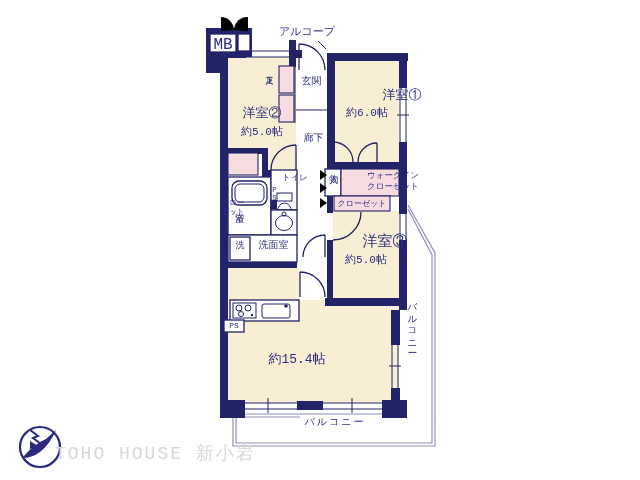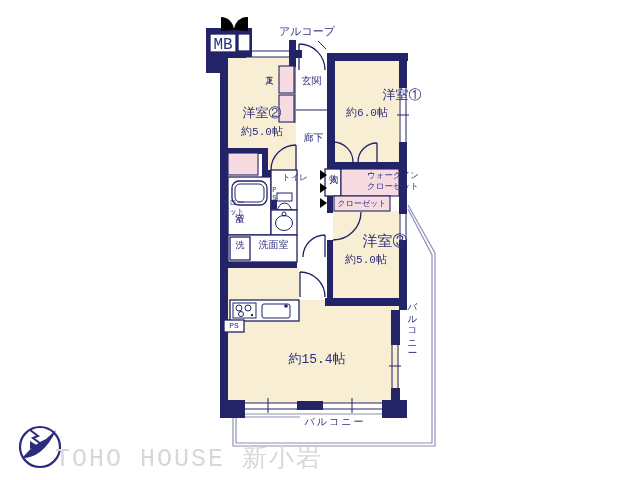--- a/index.html
+++ b/index.html
@@ -12,21 +12,21 @@
   svg{position:absolute;left:0;top:0;}
   .wall{fill:var(--wall);}
   .room{fill:var(--room-fill);}
   .pink{fill:var(--closet-fill);stroke:var(--wall);stroke-width:1.1;}
   .wht{fill:#fff;stroke:var(--wall);stroke-width:1.3;}
   .ln{stroke:var(--wall);stroke-width:1.3;fill:none;}
   .thin{stroke:var(--wall);stroke-width:1;fill:none;}
   .rail{stroke:var(--railing);stroke-width:1.2;fill:none;}
   .lbl{position:absolute;color:var(--text);text-align:center;line-height:1.2;white-space:nowrap;}
   .vert{writing-mode:vertical-rl;text-orientation:upright;}
-  .wm{position:absolute;left:55px;top:441px;font-size:25px;letter-spacing:2px;color:var(--watermark);}
+  .wm{position:absolute;left:55px;top:441px;font-size:18px;letter-spacing:2px;color:var(--watermark);}
 </style>
 </head>
 <body>
 
 <div class="stage">
 
 <svg width="640" height="480" viewBox="0 0 640 480">
 
   <g>
     <path class="rail" d="M408,205 L435,253 L435,446 L233,446 L233,414 L407,414"></path>
@@ -193,21 +193,21 @@
   <div class="lbl vert" style="left:264px;top:70px;font-size:8px;">下足入</div>
   <div class="lbl" style="left:296px;top:76px;width:31px;font-size:10px;">玄関</div>
   <div class="lbl" style="left:300px;top:133px;width:27px;font-size:10px;">廊下</div>
 
   <div class="lbl" style="left:228px;top:106px;width:68px;font-size:13px;">洋室②</div>
   <div class="lbl" style="left:228px;top:126px;width:68px;font-size:11px;">約5.0帖</div>
   <div class="lbl" style="left:335px;top:88px;width:64px;font-size:13px;padding-left:35px;">洋室①</div>
   <div class="lbl" style="left:335px;top:107px;width:64px;font-size:11px;">約6.0帖</div>
   <div class="lbl" style="left:333px;top:234px;width:58px;font-size:15px;margin-left:23px;">洋室③</div>
   <div class="lbl" style="left:333px;top:254px;width:66px;font-size:11px;">約5.0帖</div>
-  <div class="lbl" style="left:236px;top:352px;width:162px;font-size:13px;">約15.4帖</div>
+  <div class="lbl" style="left:216px;top:352px;width:162px;font-size:13px;">約15.4帖</div>
 
   <div class="lbl" style="left:212px;top:155px;width:42px;font-size:7.5px;line-height:1.25;margin-top:44px;">
     <span>クロー</span><br>
     <span>ゼット</span>
   </div>
   <div class="lbl" style="left:271px;top:173px;width:48px;font-size:8.5px;">トイレ</div>
   <div class="lbl vert" style="left:270px;top:186px;font-size:7px;">PS</div>
   <div class="lbl vert" style="left:233px;top:206px;font-size:9px;">浴室</div>
   <div class="lbl" style="left:230px;top:241px;width:20px;font-size:9px;">洗</div>
   <div class="lbl" style="left:250px;top:240px;width:47px;font-size:10px;">洗面室</div>

